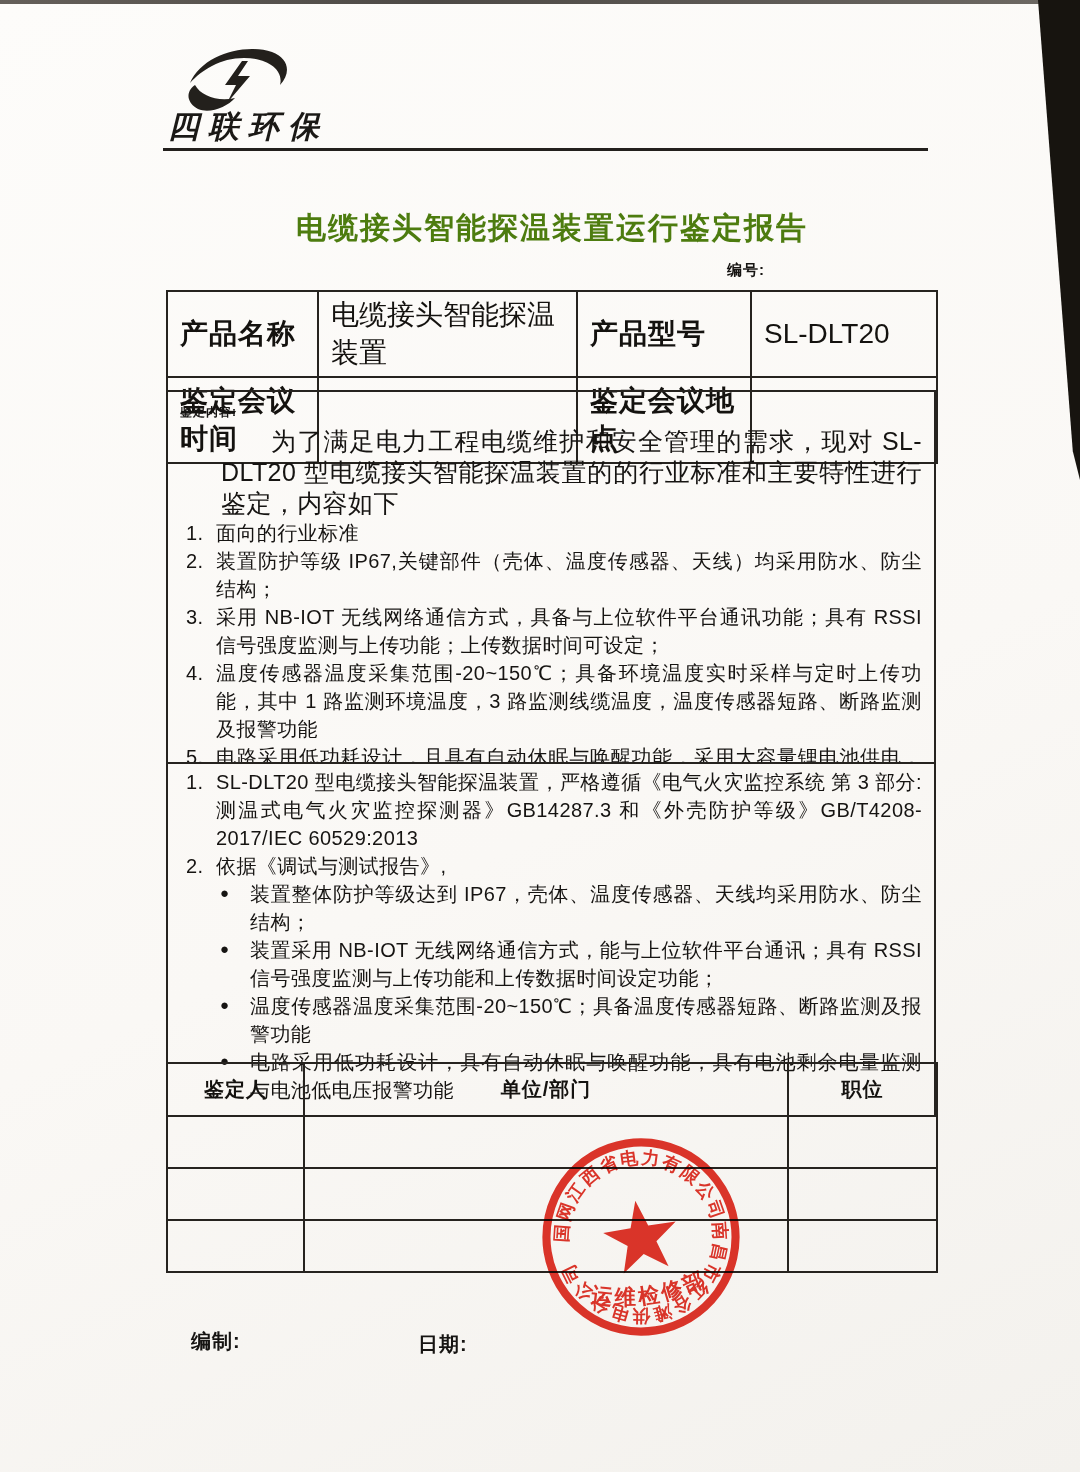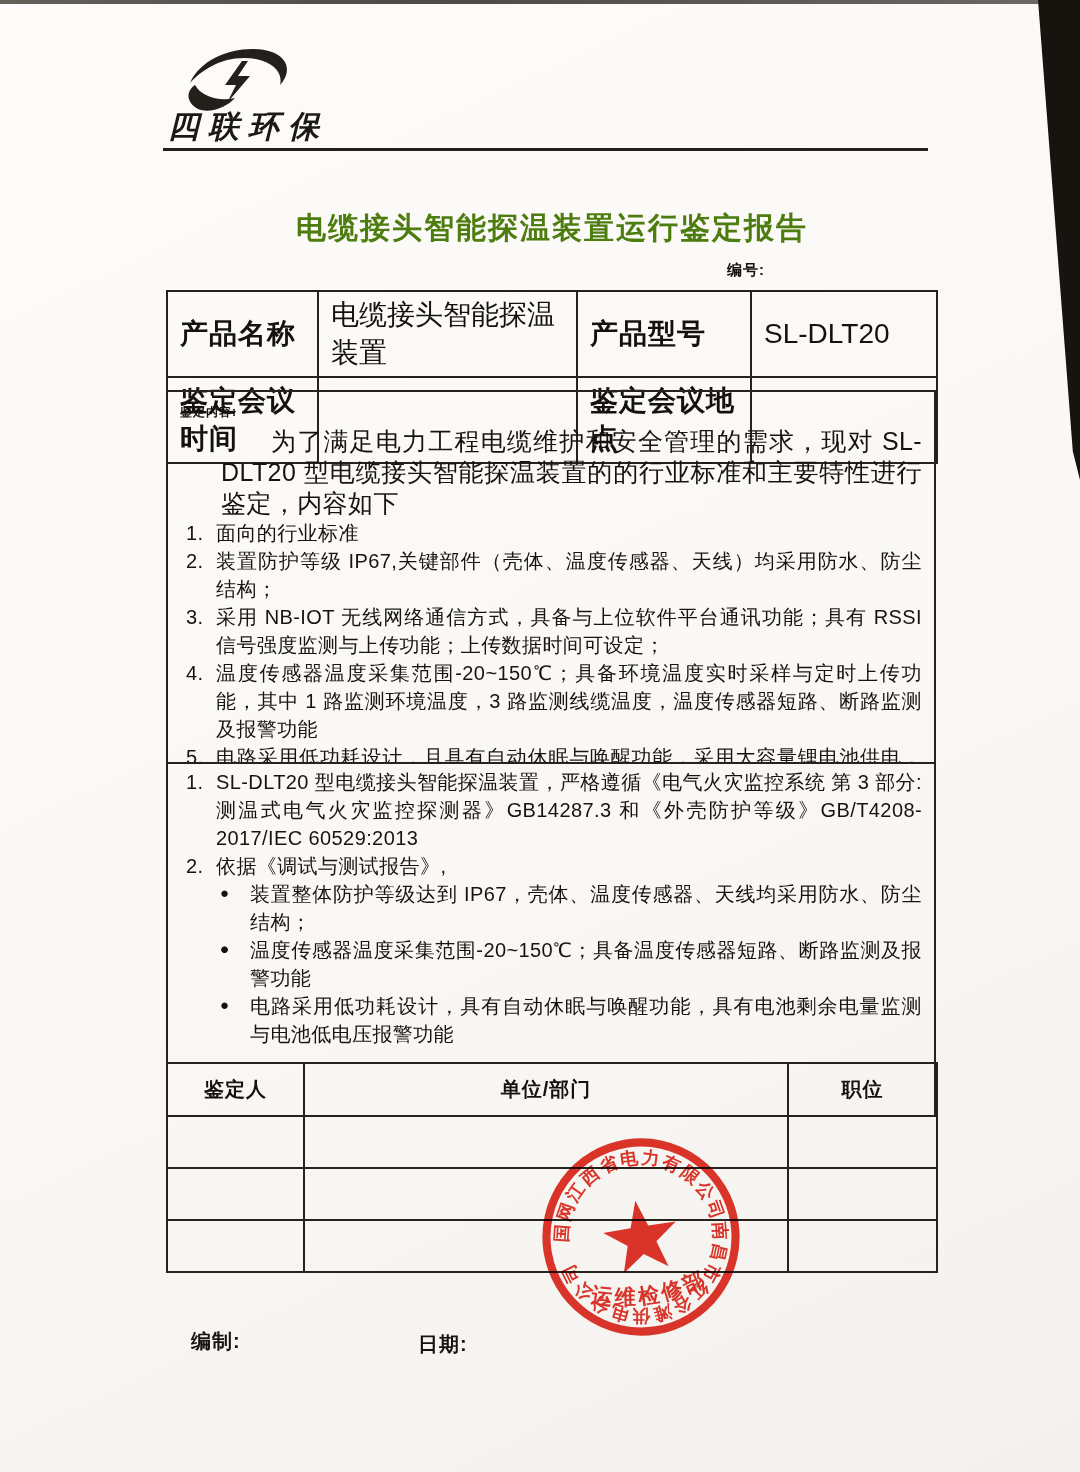--- a/index.html
+++ b/index.html
@@ -164,21 +164,21 @@
           <span class="num">2.</span><span>依据《调试与测试报告》,</span>
         </li>
       </ol>
     <ul class="dots">
 
         <li>
           <span class="dot bullet-glyph">●</span><span>装置整体防护等级达到 IP67，壳体、温度传感器、天线均采用防水、防尘结构；</span>
         </li>
 
         <li>
-          <span class="dot bullet-glyph">●</span>
+          <span class="dot bullet-glyph">●</span><span>装置采用 NB-IOT 无线网络通信方式，能与上位软件平台通讯；具有 RSSI 信号强度监测与上传功能和上传数据时间设定功能；</span>
         </li>
 
         <li>
           <span class="dot bullet-glyph">●</span><span>温度传感器温度采集范围-20~150℃；具备温度传感器短路、断路监测及报警功能</span>
         </li>
 
         <li>
           <span class="dot bullet-glyph">●</span><span>电路采用低功耗设计，具有自动休眠与唤醒功能，具有电池剩余电量监测与电池低电压报警功能</span>
         </li>
       </ul>

